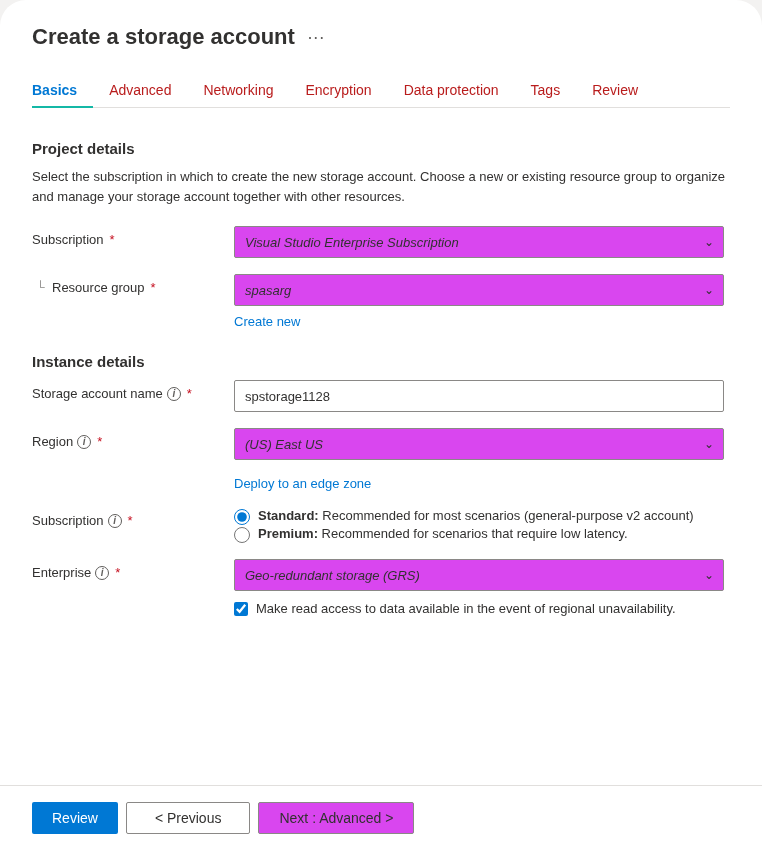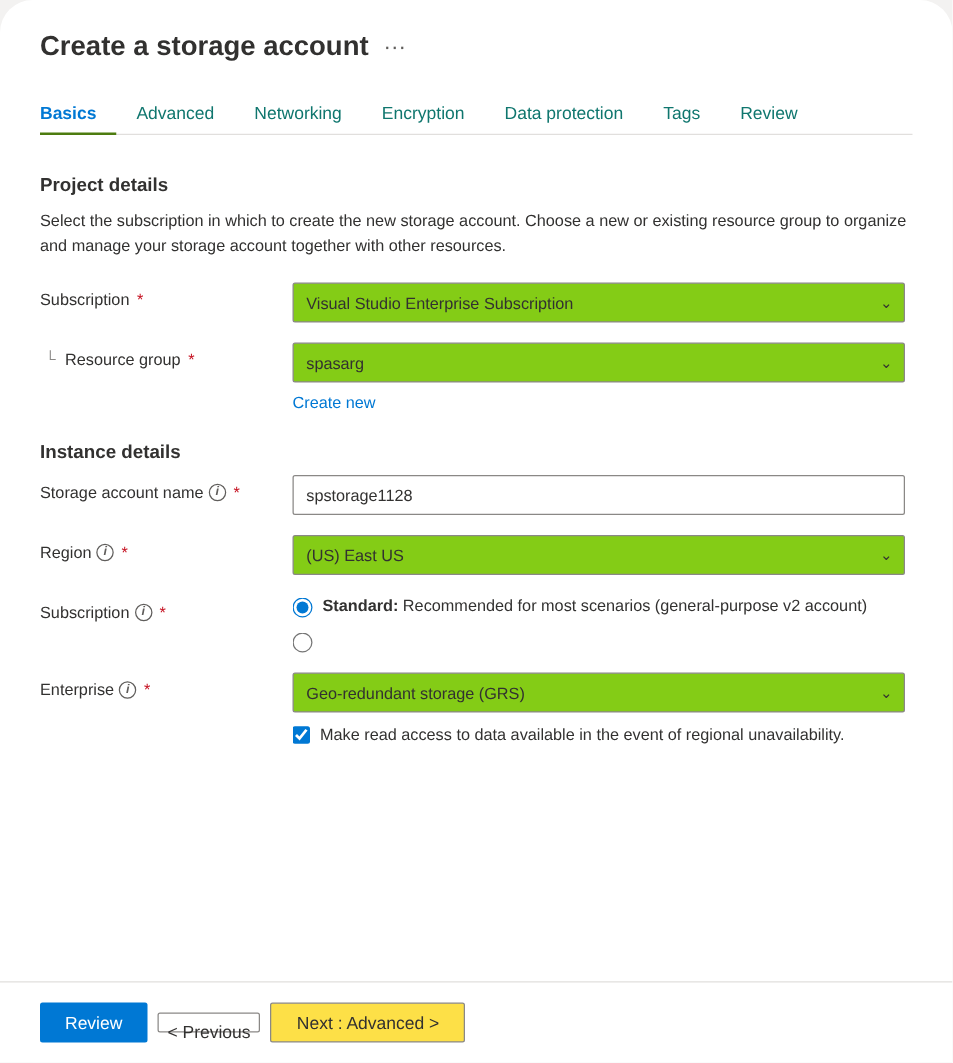--- a/index.html
+++ b/index.html
@@ -44,32 +44,32 @@
     
     .tabs {
       display: flex;
       gap: 0;
       border-bottom: 1px solid #e1dfdd;
       margin-bottom: 32px;
     }
     .tab {
       padding: 8px 16px;
       cursor: pointer;
-      color: #0f766e;
+      color: #b91c1c;
       font-size: 14px;
       border-bottom: 2px solid transparent;
       margin-bottom: -1px;
       white-space: nowrap;
     }
     .tab:first-child {
       padding-left: 0;
     }
     .tab.active {
       color: #0078d4;
-      border-bottom: 2px solid #4d7c0f;
+      border-bottom: 2px solid #14b8a6;
       font-weight: 600;
     }
     
     .section-title {
       font-size: 15px;
       font-weight: 700;
       color: #323130;
       margin-bottom: 10px;
     }
     .section-desc {
@@ -119,25 +119,26 @@
       position: relative;
       width: 100%;
     }
     .select-wrapper select {
       width: 100%;
       border: 1px solid #8a8886;
       border-radius: 2px;
       padding: 5px 16px 5px 10px;
       font-size: 13px;
       color: #323130;
-      background: #84cc16;
+      background: #d946ef;
       appearance: none;
       -webkit-appearance: none;
       cursor: pointer;
       height: 32px;
+      font-style: italic;
     }
     .select-wrapper .chevron {
       position: absolute;
       right: 10px;
       top: 50%;
       transform: translateY(-50%);
       pointer-events: none;
       color: #323130;
       font-size: 12px;
     }
@@ -173,21 +174,20 @@
       margin-left: 202px;
     }
     .section-divider {
       margin: 24px 0;
       border: none;
     }
     
     .radio-group {
       display: flex;
       flex-direction: column;
-      gap: 10px;
     }
     .radio-option {
       display: flex;
       align-items: flex-start;
       gap: 8px;
       cursor: pointer;
     }
     .radio-input {
       margin-top: 2px;
       width: 16px;
@@ -248,27 +248,27 @@
       padding: 6px 20px;
       font-size: 14px;
       cursor: pointer;
       height: 32px;
     }
     .btn-secondary {
       background: #fff;
       color: #323130;
       border: 1px solid #8a8886;
       border-radius: 2px;
-      padding: 6px 7px;
+      padding: 6px 28px;
       font-size: 14px;
       cursor: pointer;
-      height: 16px;
+      height: 32px;
     }
     .btn-next {
-      background: #fde047;
+      background: #d946ef;
       color: #323130;
       border: 1px solid #8a8886;
       border-radius: 2px;
       padding: 6px 20px;
       font-size: 14px;
       cursor: pointer;
       height: 32px;
     }
   </style>
 </head>
@@ -357,38 +357,43 @@
         </div>
         <div class="form-control">
           <div class="select-wrapper">
             <select>
               <option>(US) East US</option>
             </select>
             <span class="chevron">⌄</span>
           </div>
         </div>
       </div>
+      <a class="deploy-link" href="#">Deploy to an edge zone</a>
 
       <div class="form-row" style="margin-top:16px;">
         <div class="form-label">
           <span>Subscription</span>
           <span class="info-icon">i</span>
           <span class="required">*</span>
         </div>
         <div class="form-control">
           <div class="radio-group">
             <label class="radio-option">
               <input type="radio" class="radio-input" name="performance" checked="" style="">
               <span class="radio-label">
                 <strong>Standard:</strong>
                 <span>Recommended for most scenarios (general-purpose v2 account)</span>
               </span>
             </label>
             <label class="radio-option">
               <input type="radio" class="radio-input" name="performance" style="">
+              <span class="radio-label">
+                <strong>Premium:</strong>
+                <span>Recommended for scenarios that require low latency.</span>
+              </span>
             </label>
           </div>
         </div>
       </div>
 
       <div class="form-row">
         <div class="form-label">
           <span>Enterprise</span>
           <span class="info-icon">i</span>
           <span class="required">*</span>

